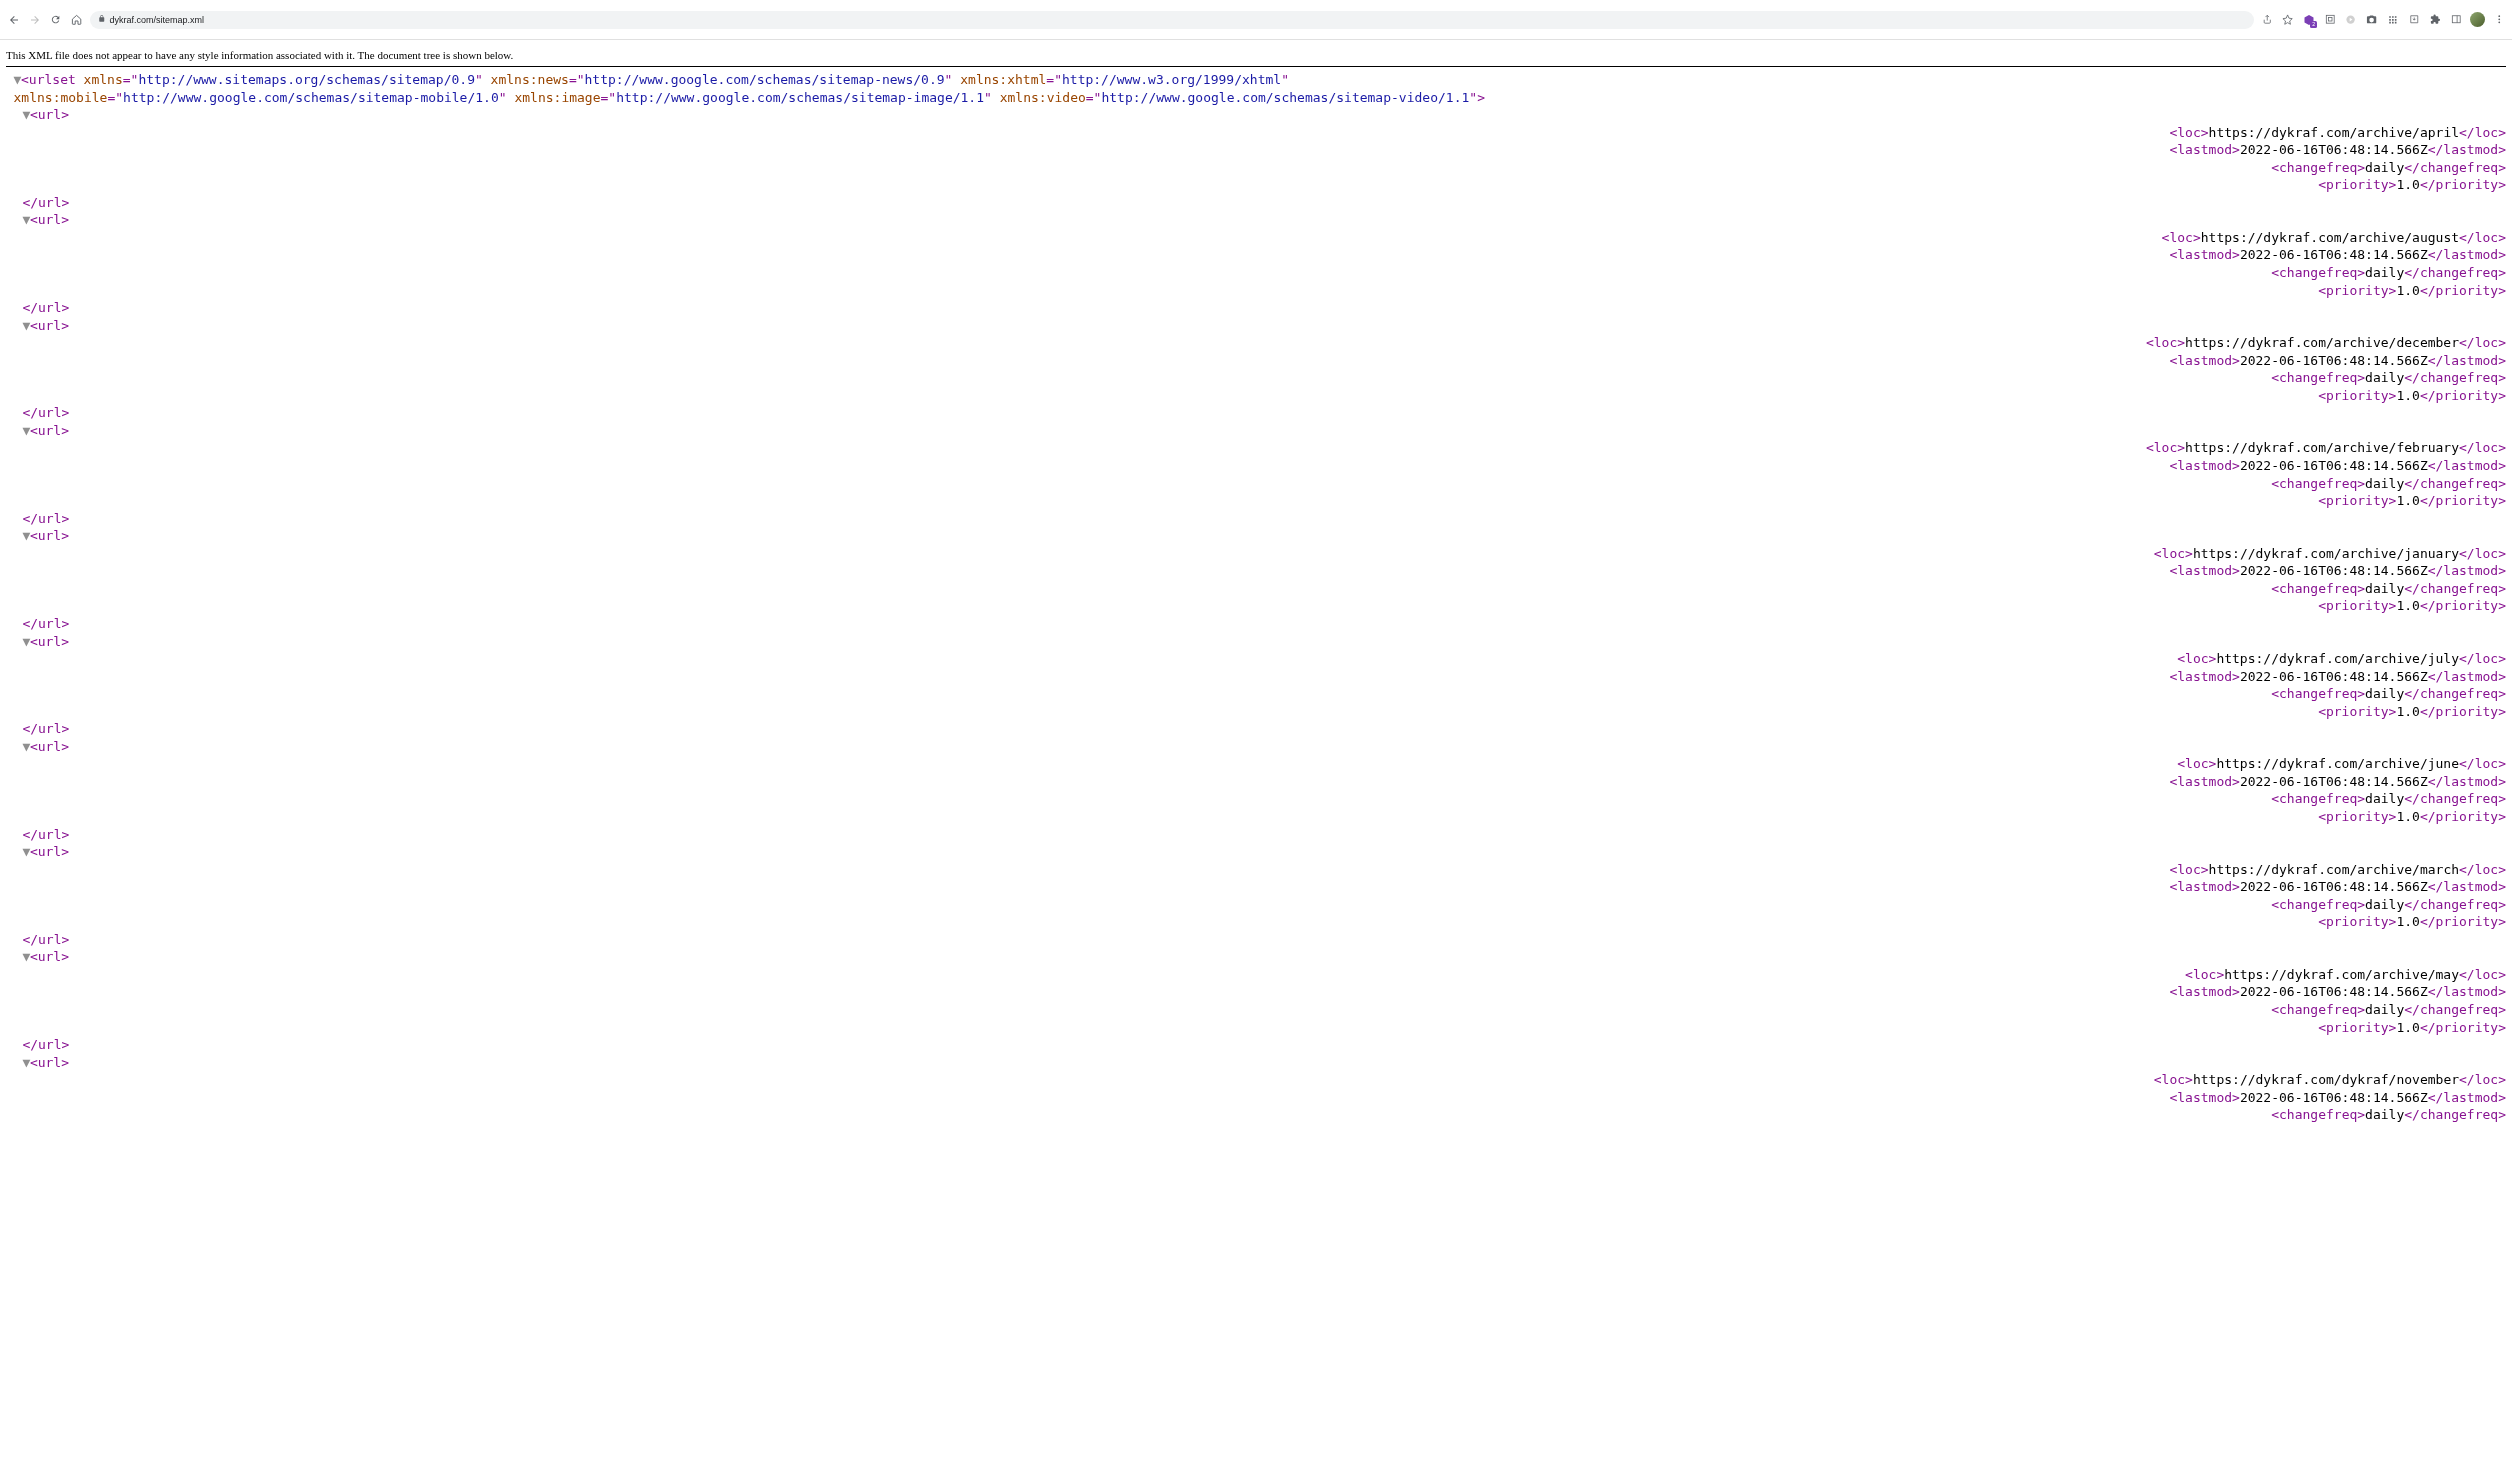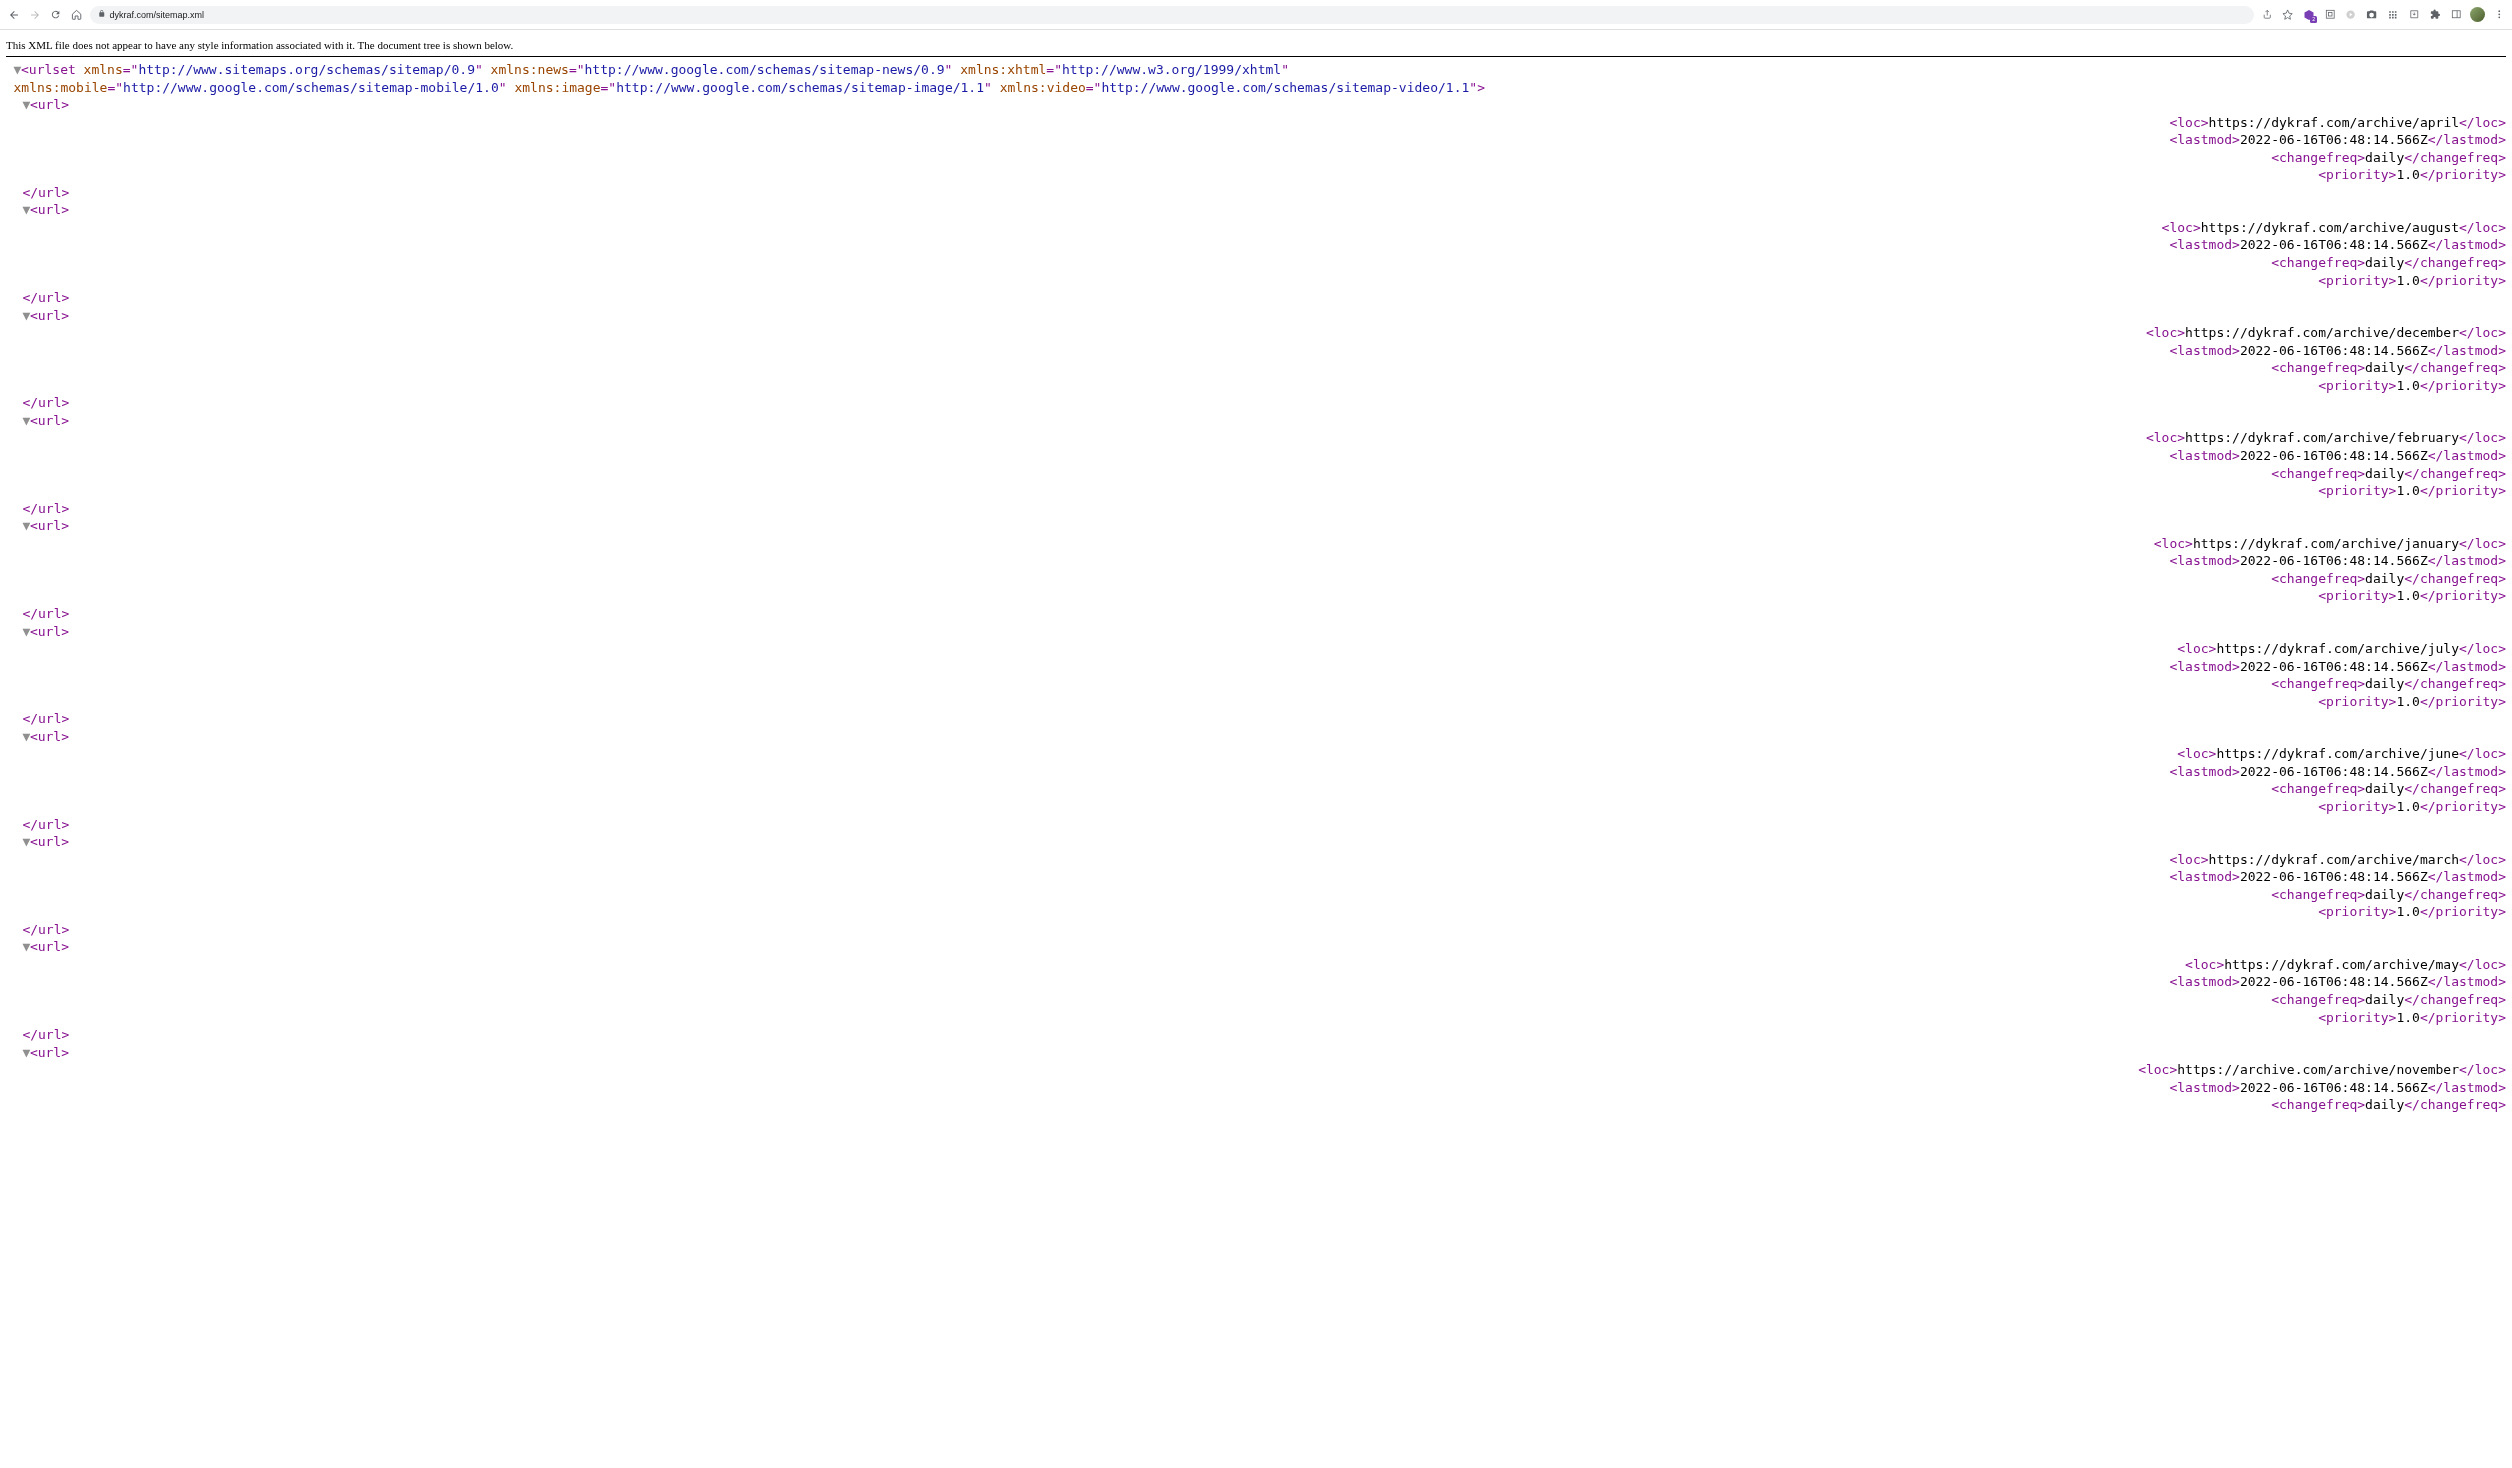--- a/index.html
+++ b/index.html
@@ -1,18 +1,18 @@
 <!DOCTYPE html>
 <html style="font-size:12px"><head>
 <meta charset="utf-8">
 <style>
   * { margin: 0; padding: 0; box-sizing: border-box; }
   body { font-family: -apple-system, BlinkMacSystemFont, "Segoe UI", sans-serif; background: #fff; }
   
-  .browser-toolbar { display: flex; align-items: center; height: 30px; padding: 0 6px; gap: 6px; background: #fff; border-bottom: 0.7px solid #e0e0e0; }
+  .browser-toolbar { display: flex; align-items: center; height: 40px; padding: 0 6px; gap: 6px; background: #fff; border-bottom: 0.7px solid #e0e0e0; }
   .nav-btn { width: 15px; height: 15px; display: flex; align-items: center; justify-content: center; color: #5f6368; cursor: pointer; }
   .nav-btn.disabled { color: #bdbdbd; }
   .addr-wrap { display: flex; align-items: center; flex: 1; height: 18px; background: #f1f3f4; border-radius: 9px; padding: 0 7.5px; gap: 4.5px; font-size: 9px; color: #202124; }
   .lock-icon { color: #5f6368; font-size: 8.2px; }
   .toolbar-right { display: flex; align-items: center; gap: 7.5px; }
   .ext-icon { width: 13.5px; height: 13.5px; display: flex; align-items: center; justify-content: center; font-size: 10.5px; color: #5f6368; }
   .avatar { width: 15px; height: 15px; border-radius: 50%; background: linear-gradient(135deg,#8fa76f,#4a5d2c); }
   .badge-purple { position: relative; }
   .badge-purple svg path { fill: #7b3fb5; }
   .badge-num { position: absolute; bottom: -1.5px; right: -1.5px; background: #7b3fb5; color: #fff; font-size: 5.2px; width: 6.7px; height: 6.7px; border-radius: 1.5px; display:flex; align-items:center; justify-content:center; }
@@ -181,18 +181,18 @@
       <div class="lvl3"><span class="tag">&lt;changefreq&gt;</span><span class="txt">daily</span><span class="tag">&lt;/changefreq&gt;</span></div>
       <div class="lvl3"><span class="tag">&lt;priority&gt;</span><span class="txt">1.0</span><span class="tag">&lt;/priority&gt;</span></div>
       <div class="lvl2" style="padding-left: 16.4px;"><span class="tag">&lt;/url&gt;</span></div>
       <div class="lvl2"><span class="caret">▼</span><span class="tag">&lt;url&gt;</span></div>
       <div class="lvl3"><span class="tag">&lt;loc&gt;</span><span class="txt">https://dykraf.com/archive/may</span><span class="tag">&lt;/loc&gt;</span></div>
       <div class="lvl3"><span class="tag">&lt;lastmod&gt;</span><span class="txt">2022-06-16T06:48:14.566Z</span><span class="tag">&lt;/lastmod&gt;</span></div>
       <div class="lvl3"><span class="tag">&lt;changefreq&gt;</span><span class="txt">daily</span><span class="tag">&lt;/changefreq&gt;</span></div>
       <div class="lvl3"><span class="tag">&lt;priority&gt;</span><span class="txt">1.0</span><span class="tag">&lt;/priority&gt;</span></div>
       <div class="lvl2" style="padding-left: 16.4px;"><span class="tag">&lt;/url&gt;</span></div>
       <div class="lvl2"><span class="caret">▼</span><span class="tag">&lt;url&gt;</span></div>
-      <div class="lvl3"><span class="tag">&lt;loc&gt;</span><span class="txt">https://archive.com/archive/november</span><span class="tag">&lt;/loc&gt;</span></div>
+      <div class="lvl3"><span class="tag">&lt;loc&gt;</span><span class="txt">https://dykraf.com/dykraf/november</span><span class="tag">&lt;/loc&gt;</span></div>
       <div class="lvl3"><span class="tag">&lt;lastmod&gt;</span><span class="txt">2022-06-16T06:48:14.566Z</span><span class="tag">&lt;/lastmod&gt;</span></div>
       <div class="lvl3"><span class="tag">&lt;changefreq&gt;</span><span class="txt">daily</span><span class="tag">&lt;/changefreq&gt;</span></div>
     </div>
 </div>
 
 
 </body></html>

